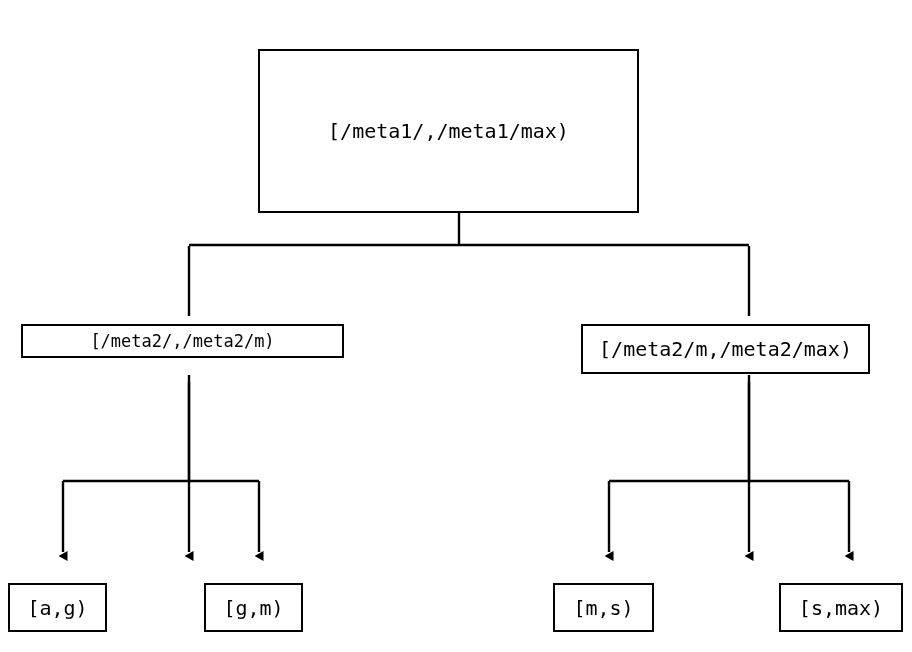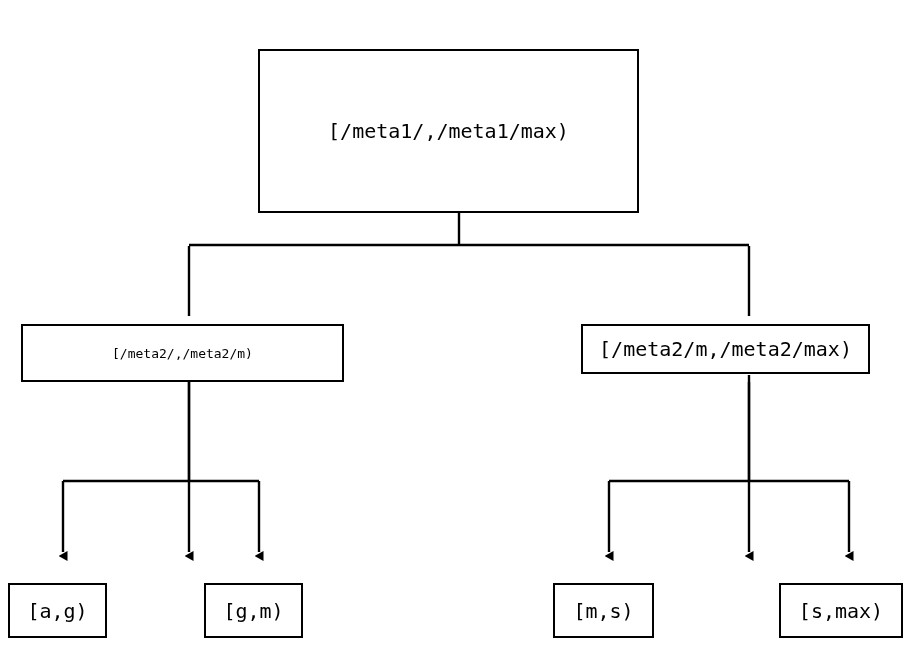--- a/index.html
+++ b/index.html
@@ -46,33 +46,33 @@
     top: 12px;
     width: 381px;
     height: 164px;
     font-size: 20px;
     margin-top: 37px;
   }
   .node-mid-left {
     left: 21px;
     top: 324px;
     width: 323px;
-    height: 58px;
-    font-size: 13px;
+    height: 34px;
+    font-size: 17px;
   }
   .node-mid-right {
     left: 581px;
     top: 324px;
     width: 289px;
     height: 50px;
     font-size: 20px;
   }
   .node-leaf {
     top: 583px;
-    height: 55px;
+    height: 49px;
     font-size: 20px;
   }
   .node-leaf-1 { left: 8px;   width: 99px; }
   .node-leaf-2 { left: 204px; width: 99px; align-items: center; }
   .node-leaf-3 { left: 553px; width: 101px; }
   .node-leaf-4 { left: 779px; width: 124px; }
 </style>
 </head>
 <body>
 

